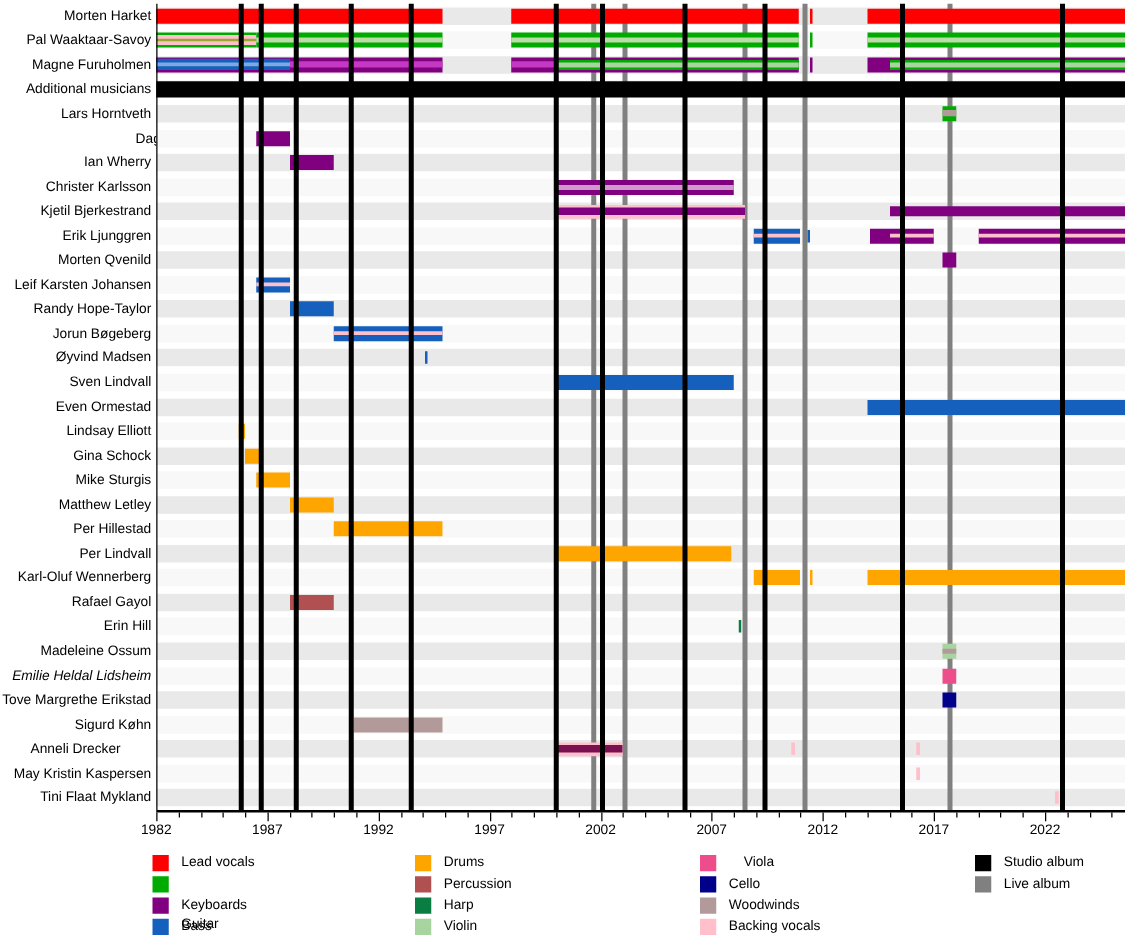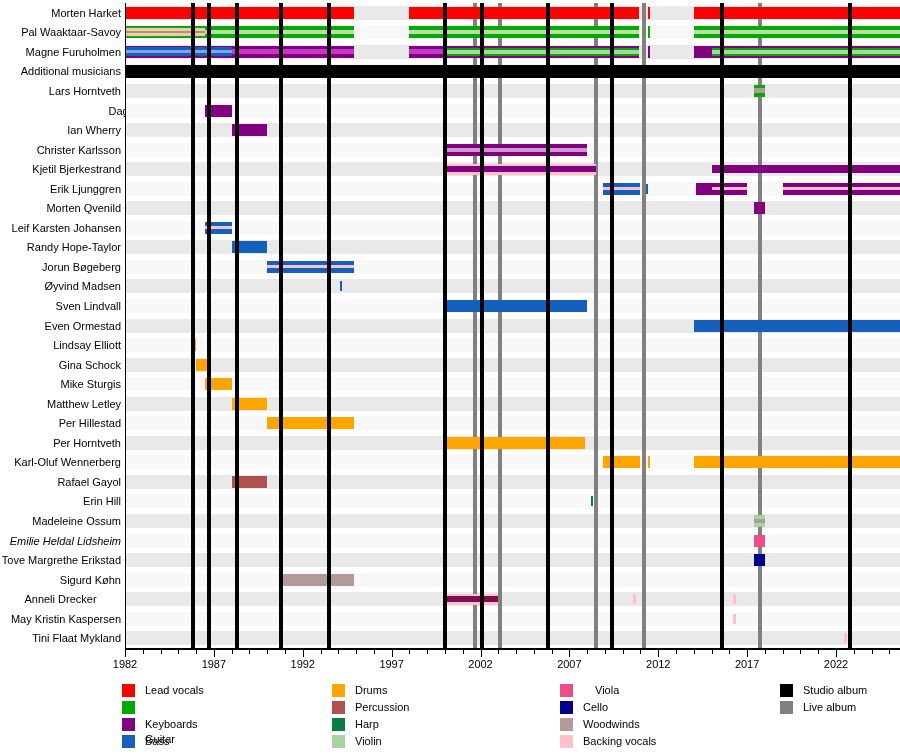--- a/index.html
+++ b/index.html
@@ -40,21 +40,21 @@
       <div class="row-label" style="top: 240.318px;">Randy Hope-Taylor</div>
       <div class="row-label" style="top: 259.864px;">Jorun Bøgeberg</div>
       <div class="row-label" style="top: 279.409px;">Øyvind Madsen</div>
       <div class="row-label" style="top: 298.955px;">Sven Lindvall</div>
       <div class="row-label" style="top: 318.5px;">Even Ormestad</div>
       <div class="row-label" style="top: 338.045px;">Lindsay Elliott</div>
       <div class="row-label" style="top: 357.591px;">Gina Schock</div>
       <div class="row-label" style="top: 377.136px;">Mike Sturgis</div>
       <div class="row-label" style="top: 396.682px;">Matthew Letley</div>
       <div class="row-label" style="top: 416.227px;">Per Hillestad</div>
-      <div class="row-label" style="top: 435.773px;">Per Horntveth</div>
+      <div class="row-label" style="top: 435.773px;">Per Lindvall</div>
       <div class="row-label" style="top: 455.318px;">Karl-Oluf Wennerberg</div>
       <div class="row-label" style="top: 474.864px;">Rafael Gayol</div>
       <div class="row-label" style="top: 494.409px;">Erin Hill</div>
       <div class="row-label" style="top: 513.955px;">Madeleine Ossum</div>
       <div class="row-label" style="top: 533.5px; font-style: italic;">Emilie Heldal Lidsheim</div>
       <div class="row-label" style="top: 553.045px;">Tove Margrethe Erikstad</div>
       <div class="row-label" style="top: 572.591px;">Sigurd Køhn</div>
       <div class="row-label" style="top: 592.136px; text-align: center;">Anneli Drecker</div>
       <div class="row-label" style="top: 611.682px;">May Kristin Kaspersen</div>
       <div class="row-label" style="top: 631.227px;">Tini Flaat Mykland</div>

